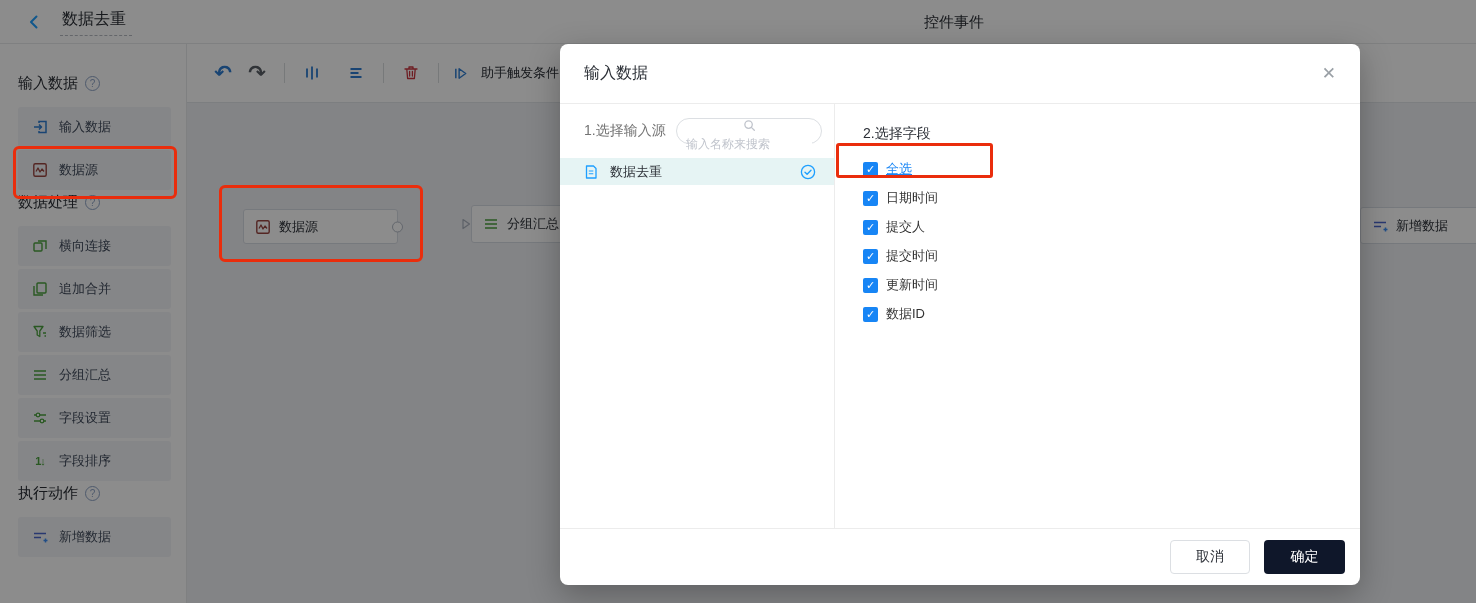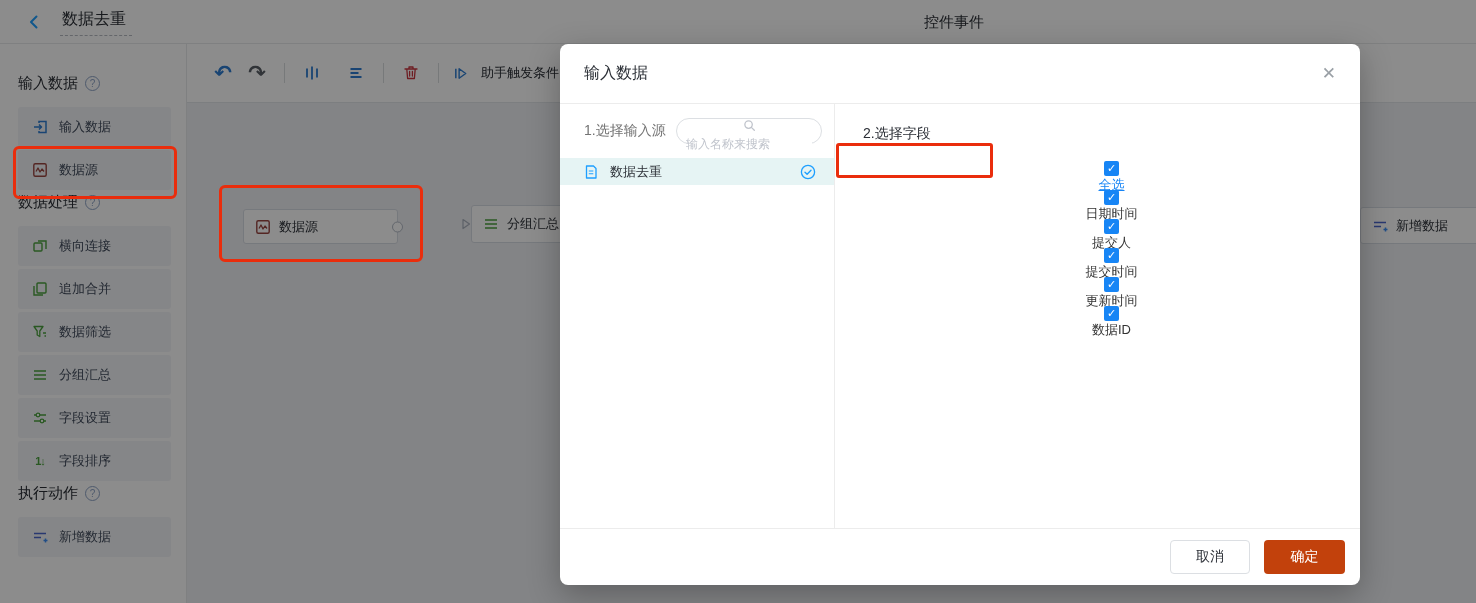--- a/index.html
+++ b/index.html
@@ -61,31 +61,31 @@
   .search-pill { width:146px; height:26px; border:1px solid #dcdfe3; border-radius:14px;
     display:flex; align-items:center; padding:0 9px; gap:5px; background:#fff;flex-direction:column; }
   .search-pill input { border:none; outline:none; width:100%; font-size:12px; color:#333;
     font-family:"Liberation Sans","DejaVu Sans",sans-serif; }
   .search-pill input::placeholder { color:#c0c4cc; }
   .source-item { height:27px; margin-top:13px; background:#e6f4f4; display:flex; align-items:center;
     padding:0 18px 0 24px; gap:12px; cursor:pointer; }
   .source-item .label { flex:1; color:#2b2f36; }
   .fields-panel { flex:1; padding:21px 0 0 28px; }
   .fields-label { font-size:14px; color:#2b2f36; margin-bottom:18px; }
-  .field-row { display:flex; align-items:center; margin-bottom:13px; height:16px; cursor:pointer;flex-direction:column; }
+  .field-row { display:flex; align-items:center; gap:8px; margin-bottom:13px; height:16px; cursor:pointer; }
   .checkbox { width:15px; height:15px; background:#1785f5; border-radius:2px; display:inline-flex;
     align-items:center; justify-content:center; flex:0 0 15px; }
   .checkbox::before { content:"\2713"; color:#fff; font-size:11px; font-weight:bold; line-height:1; }
   .select-all-label { color:#1785f5; text-decoration:underline; }
   .modal-footer { flex:0 0 57px; border-top:1px solid #ececec; display:flex; align-items:center;
     justify-content:flex-end; gap:14px; padding-right:15px; }
   .btn { height:34px; border-radius:4px; font-size:14px; cursor:pointer;
     font-family:"Liberation Sans","DejaVu Sans",sans-serif; }
   .btn-cancel { width:80px; background:#fff; border:1px solid #dcdfe3; color:#2b2f36; }
-  .btn-confirm { width:81px; background:#c2410c; border:none; color:#fff; }
+  .btn-confirm { width:81px; background:#0f172a; border:none; color:#fff; }
   
   .anno { position:absolute; border:3px solid #ea2d0c; z-index:30; pointer-events:none; }
   .anno-1 { left:13px; top:146px; width:164px; height:53px; border-radius:6px; }
   .anno-2 { left:219px; top:185px; width:204px; height:77px; border-radius:6px; }
   .anno-3 { left:836px; top:143px; width:157px; height:35px; border-radius:3px; }
   svg { display:block; }
 </style>
 </head>
 <body>
 

